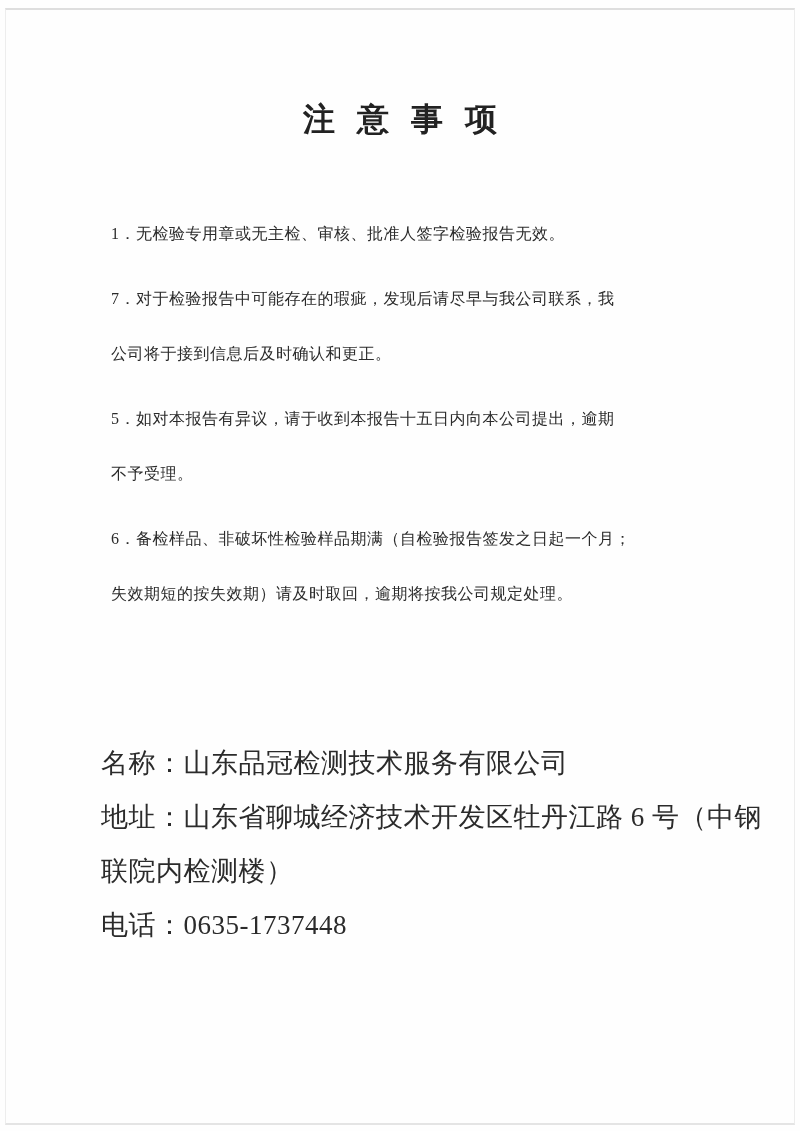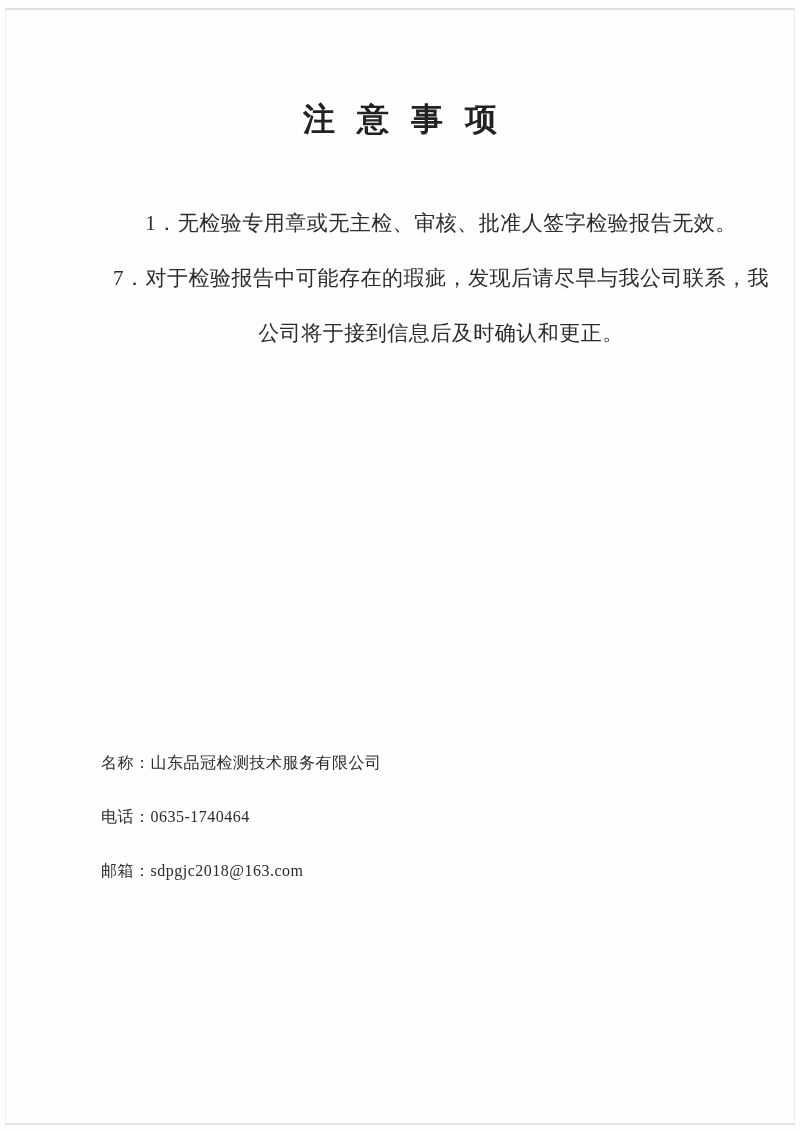--- a/index.html
+++ b/index.html
@@ -40,57 +40,60 @@
     box-sizing: border-box;
     color: #222222;
   }
   .notices {
     position: absolute;
     top: 196px;
     left: 101px;
     width: 680px;
   }
   .notice-item {
-    margin: 0;
-    font-size: 21px;
+    margin: 10px;
+    font-size: 16px;
     line-height: 55px;
     white-space: pre-line;
     letter-spacing: 0.5px;
-    text-align: center;
   }
   .contact {
     position: absolute;
     top: 736px;
     left: 101px;
     width: 680px;
   }
   .contact-row {
     margin: 0;
-    font-size: 16px;
+    font-size: 27px;
     line-height: 54px;
     letter-spacing: 0.5px;
   }
   .contact-row .value {
     letter-spacing: 0.5px;
   }
 </style>
 </head>
 <body>
 
 <div class="page">
 
   <div class="scan-edge"></div>
 
   <h1 class="title">注意事项</h1>
 
   <div class="notices">
     <p class="notice-item">1．无检验专用章或无主检、审核、批准人签字检验报告无效。</p>
     <p class="notice-item">7．对于检验报告中可能存在的瑕疵，发现后请尽早与我公司联系，我
 公司将于接到信息后及时确认和更正。</p>
+    <p class="notice-item">5．如对本报告有异议，请于收到本报告十五日内向本公司提出，逾期
+不予受理。</p>
+    <p class="notice-item">6．备检样品、非破坏性检验样品期满（自检验报告签发之日起一个月；
+失效期短的按失效期）请及时取回，逾期将按我公司规定处理。</p>
   </div>
 
   <div class="contact">
     <p class="contact-row"><span class="label">名称：</span><span class="value">山东品冠检测技术服务有限公司</span></p>
-    <p class="contact-row"><span class="label">电话：</span><span class="value">0635-1740464</span></p>
-    <p class="contact-row"><span class="label">邮箱：</span><span class="value">sdpgjc2018@163.com</span></p>
+    <p class="contact-row"><span class="label">地址：</span><span class="value">山东省聊城经济技术开发区牡丹江路 6 号（中钢联院内检测楼）</span></p>
+    <p class="contact-row"><span class="label">电话：</span><span class="value">0635-1737448</span></p>
   </div>
 
 </div>
 
 </body></html>

